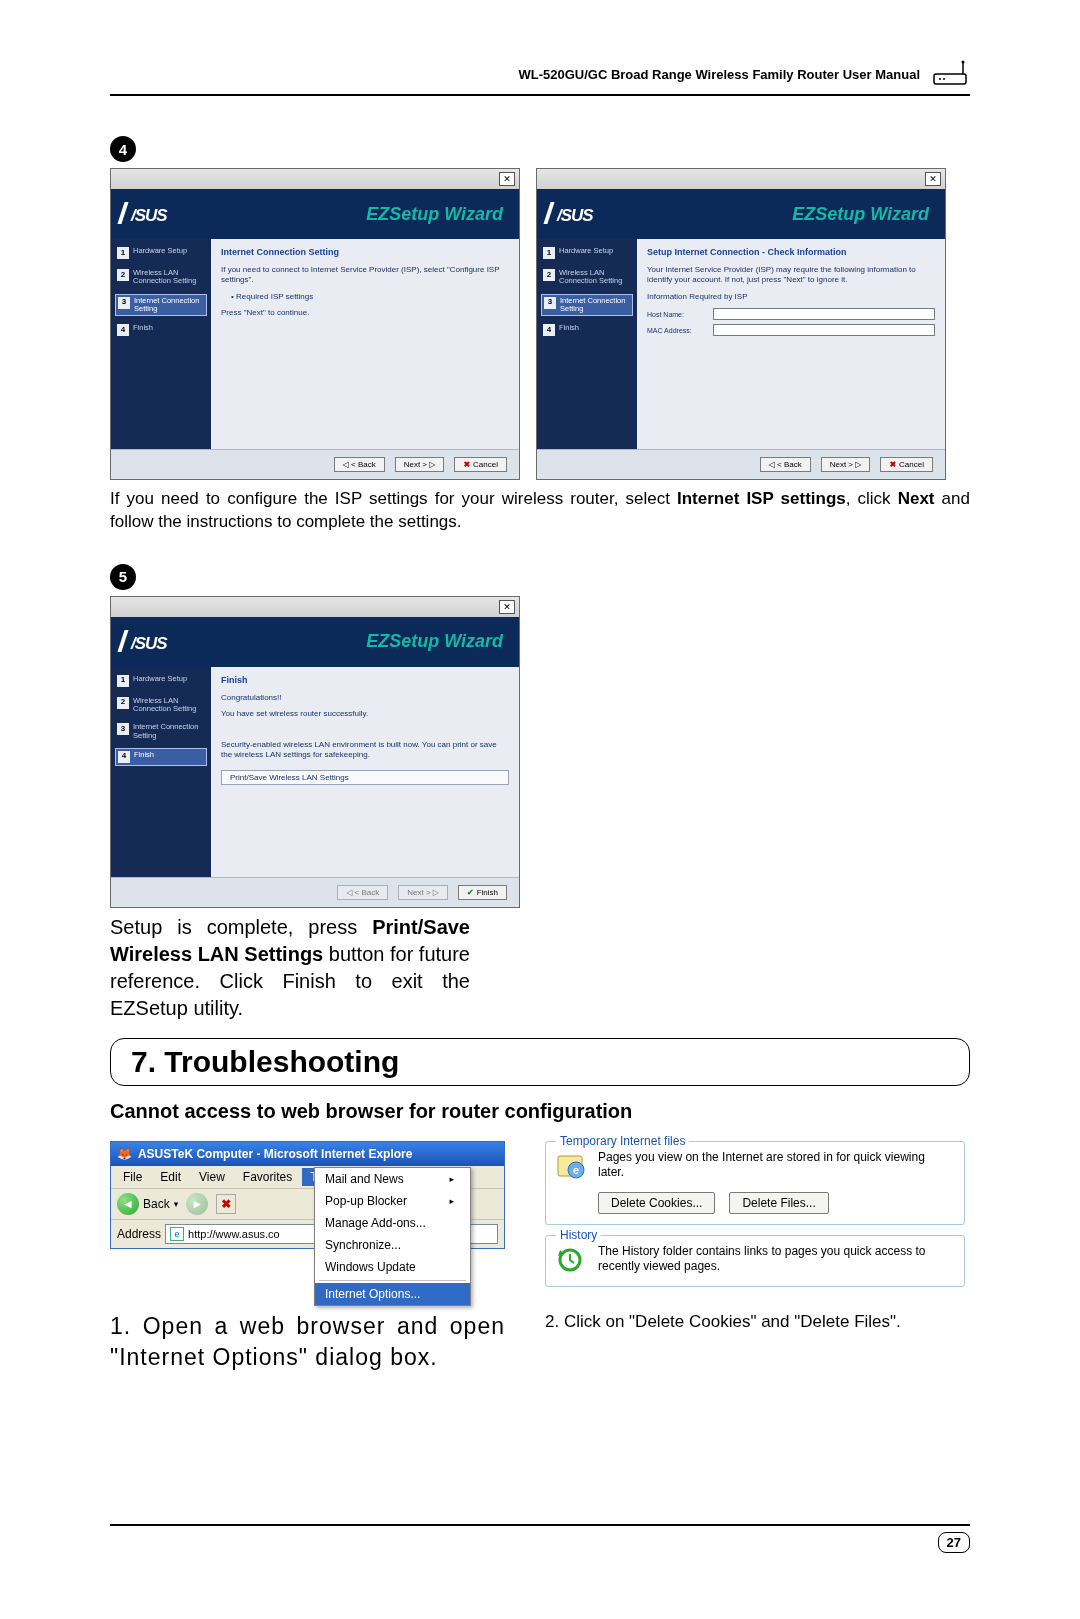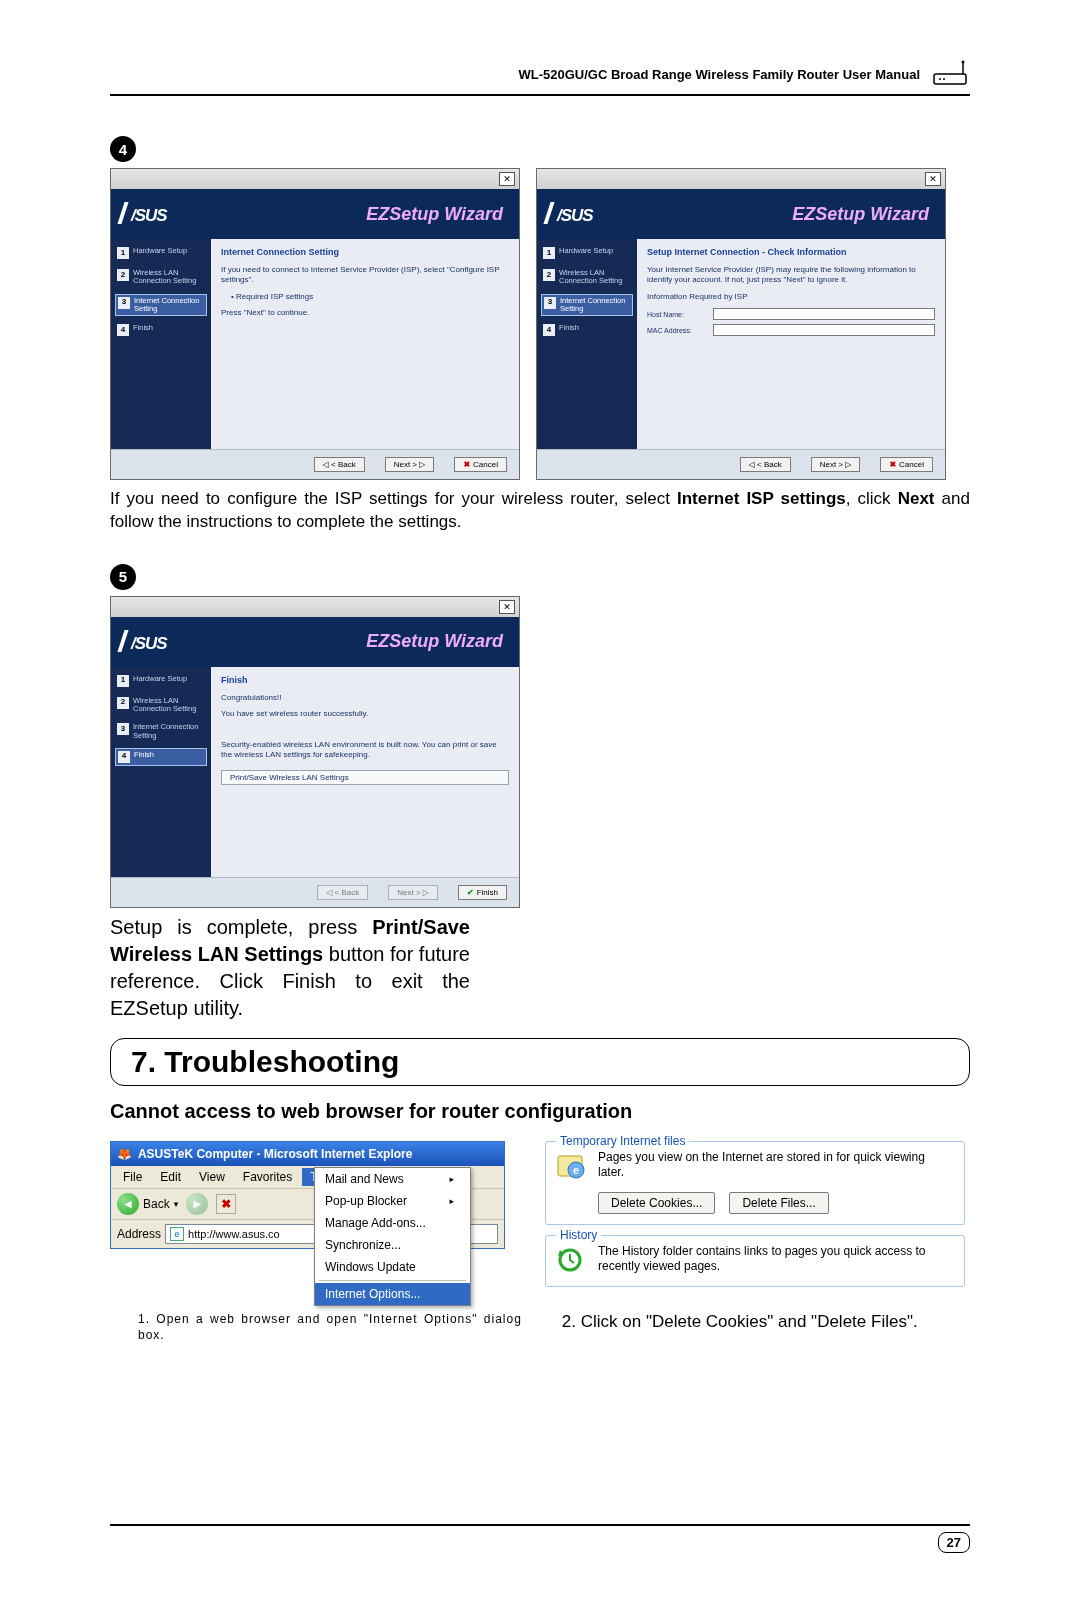--- a/index.html
+++ b/index.html
@@ -13,34 +13,34 @@
   .step-badge { width: 26px; height: 26px; border-radius: 50%; background: #000; color: #fff; font-weight: bold; display: flex; align-items: center; justify-content: center; font-size: 15px; margin-bottom: 6px; }
 
   .row2 { display: flex; gap: 16px; margin-bottom: 8px; }
   .wizard { width: 410px; border: 1px solid #6a6a6a; background: #e9edf3; display: flex; flex-direction: column; }
   .wizard.small { width: 410px; }
   .wiz-titlebar { height: 20px; background: linear-gradient(#e6e6e6,#d0d0d0); display: flex; justify-content: flex-end; align-items: center; padding: 0 4px; }
   .wiz-close { width: 16px; height: 14px; background: #fff; border: 1px solid #555; display:flex; align-items:center; justify-content:center; font-size:9px; }
   .wiz-logobar { height: 50px; background: #0b2a5a; display: flex; align-items: center; justify-content: space-between; padding: 0 16px 0 10px; }
   .asus-logo { color: #fff; font-weight: 900; font-style: italic; font-size: 17px; letter-spacing: -1px; font-family: Arial, sans-serif; }
   .asus-logo .bar { display:inline-block; width:4px; height:22px; background:#fff; transform:skewX(-18deg); margin-right:6px; vertical-align:-3px;}
-  .wiz-title { color: #f0abfc; font-size: 18px; font-weight: bold; font-style: italic; }
+  .wiz-title { color: #14b8a6; font-size: 18px; font-weight: bold; font-style: italic; }
   .wiz-body { display: flex; height: 210px; }
   .wiz-side { width: 100px; background: #152a55; padding: 6px 4px; display:flex; flex-direction:column; gap:6px; }
   .side-item { display:flex; gap:4px; align-items:flex-start; font-size:7.5px; color:#c8d4ee; line-height:1.1; padding:2px 2px; }
   .side-item .num { width:12px; height:12px; background:#eaeff7; color:#000; font-weight:bold; font-size:8px; display:flex; align-items:center; justify-content:center; flex-shrink:0; }
   .side-item.active { background:#3b5ea3; border:1px solid #a9c2ee; color:#fff; }
   .wiz-main { flex:1; background:#e9edf3; padding:8px 10px; font-size:8px; color:#1a2f66; display:flex; flex-direction:column; }
   .wiz-main .head { color:#1a3f99; font-weight:bold; font-size:9px; margin-bottom:8px; }
   .wiz-main p { margin-bottom:6px; line-height:1.3; }
   .bullet { margin-left:10px; margin-bottom:6px; }
   .inputline { display:flex; align-items:center; gap:6px; margin-bottom:4px; }
   .inputline .lbl { width:60px; font-size:7px; }
   .inputline .field { flex:1; height:12px; background:#fff; border:1px solid #7a7a7a; }
-  .wiz-btnrow { height:30px; border-top:1px solid #b0b8c6; display:flex; justify-content:flex-end; align-items:center; gap:20px; padding:12px 12px; background:#dde3eb; }
+  .wiz-btnrow { height:30px; border-top:1px solid #b0b8c6; display:flex; justify-content:flex-end; align-items:center; gap:10px; padding:12px 12px; background:#dde3eb; }
   .wiz-btn { font-size:8px; padding:2px 8px; background:#f2f2f2; border:1px solid #7a7a7a; display:flex; align-items:center; gap:3px; }
   .wiz-btn .x { color:#c00; font-weight:bold; }
   .wiz-btn .chk { color:#1a8a1a; font-weight:bold; }
 
   .body-text { font-size: 17px; line-height: 1.35; text-align: justify; margin: 8px 0 30px 0; }
   .body-text b { font-weight: bold; }
 
   .step5-wrap { margin-bottom: 10px; }
   .step5-row { display:flex; gap:30px; }
   .step5-caption { width: 360px; font-size: 20px; line-height: 1.35; margin-top: 6px; text-align: justify; }
@@ -73,21 +73,21 @@
   .opts-panel { width: 420px; font-size:12px; }
   .fieldset { border:1px solid #a8c8e8; border-radius:3px; padding:8px 10px 10px 10px; margin-bottom:10px; position:relative; }
   .fieldset .legend { position:absolute; top:-8px; left:10px; background:#fff; padding:0 4px; color:#1a52b8; font-size:12px; }
   .fs-row { display:flex; gap:10px; align-items:flex-start; }
   .fs-icon { width:32px; height:32px; display:flex; align-items:center; justify-content:center; flex-shrink:0; }
   .fs-text { flex:1; font-size:12px; line-height:1.3; }
   .btn-row { display:flex; gap:14px; margin-top:10px; margin-left:42px; }
   .win-btn { background:#f4f4f0; border:1px solid #7a7a7a; padding:3px 12px; font-size:12px; border-radius:2px; }
 
   .caption-row { display:flex; gap:40px; }
-  .caption { width:395px; font-size:12px; line-height:1.35; text-align:justify;margin-left:28px; }
+  .caption { width:395px; font-size:23px; line-height:1.35; text-align:justify; }
   .caption2 { width:420px; font-size:17px; line-height:1.35; }
 
   .footer { position:absolute; bottom:66px; left:110px; right:110px; }
   .footer hr { border:0; border-top:2px solid #000; margin-bottom:6px; }
   .pagenum { float:right; border:1px solid #000; border-radius:8px; padding:2px 8px; font-size:13px; font-weight:bold; }
 
   .print-btn { display:inline-block; border:1px solid #9aa2b2; background:#f8f9fb; padding:2px 8px; font-size:8px; margin-top:4px; }
 </style>
 </head>
 <body>

